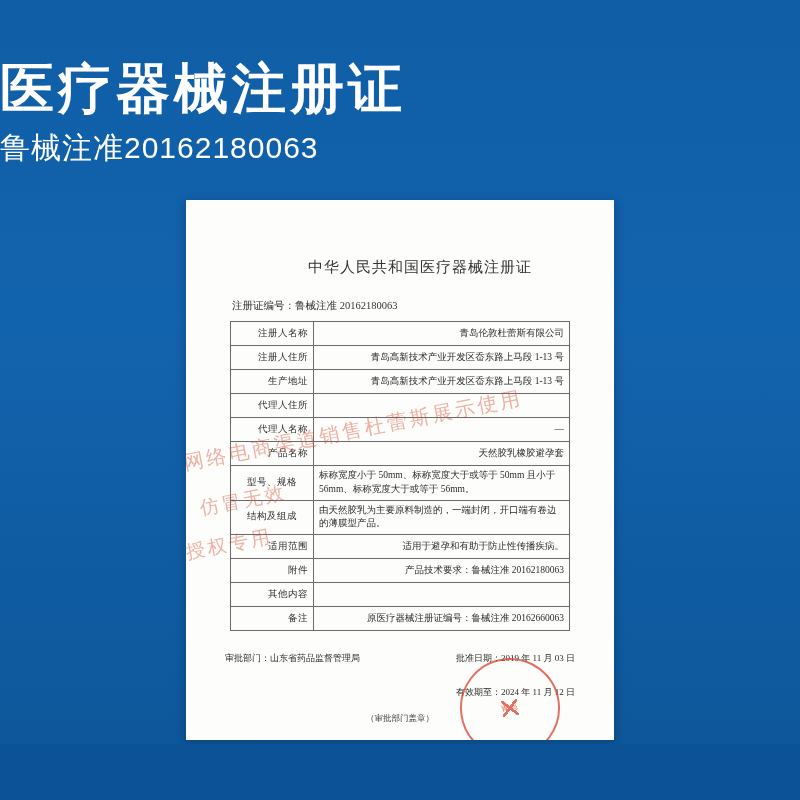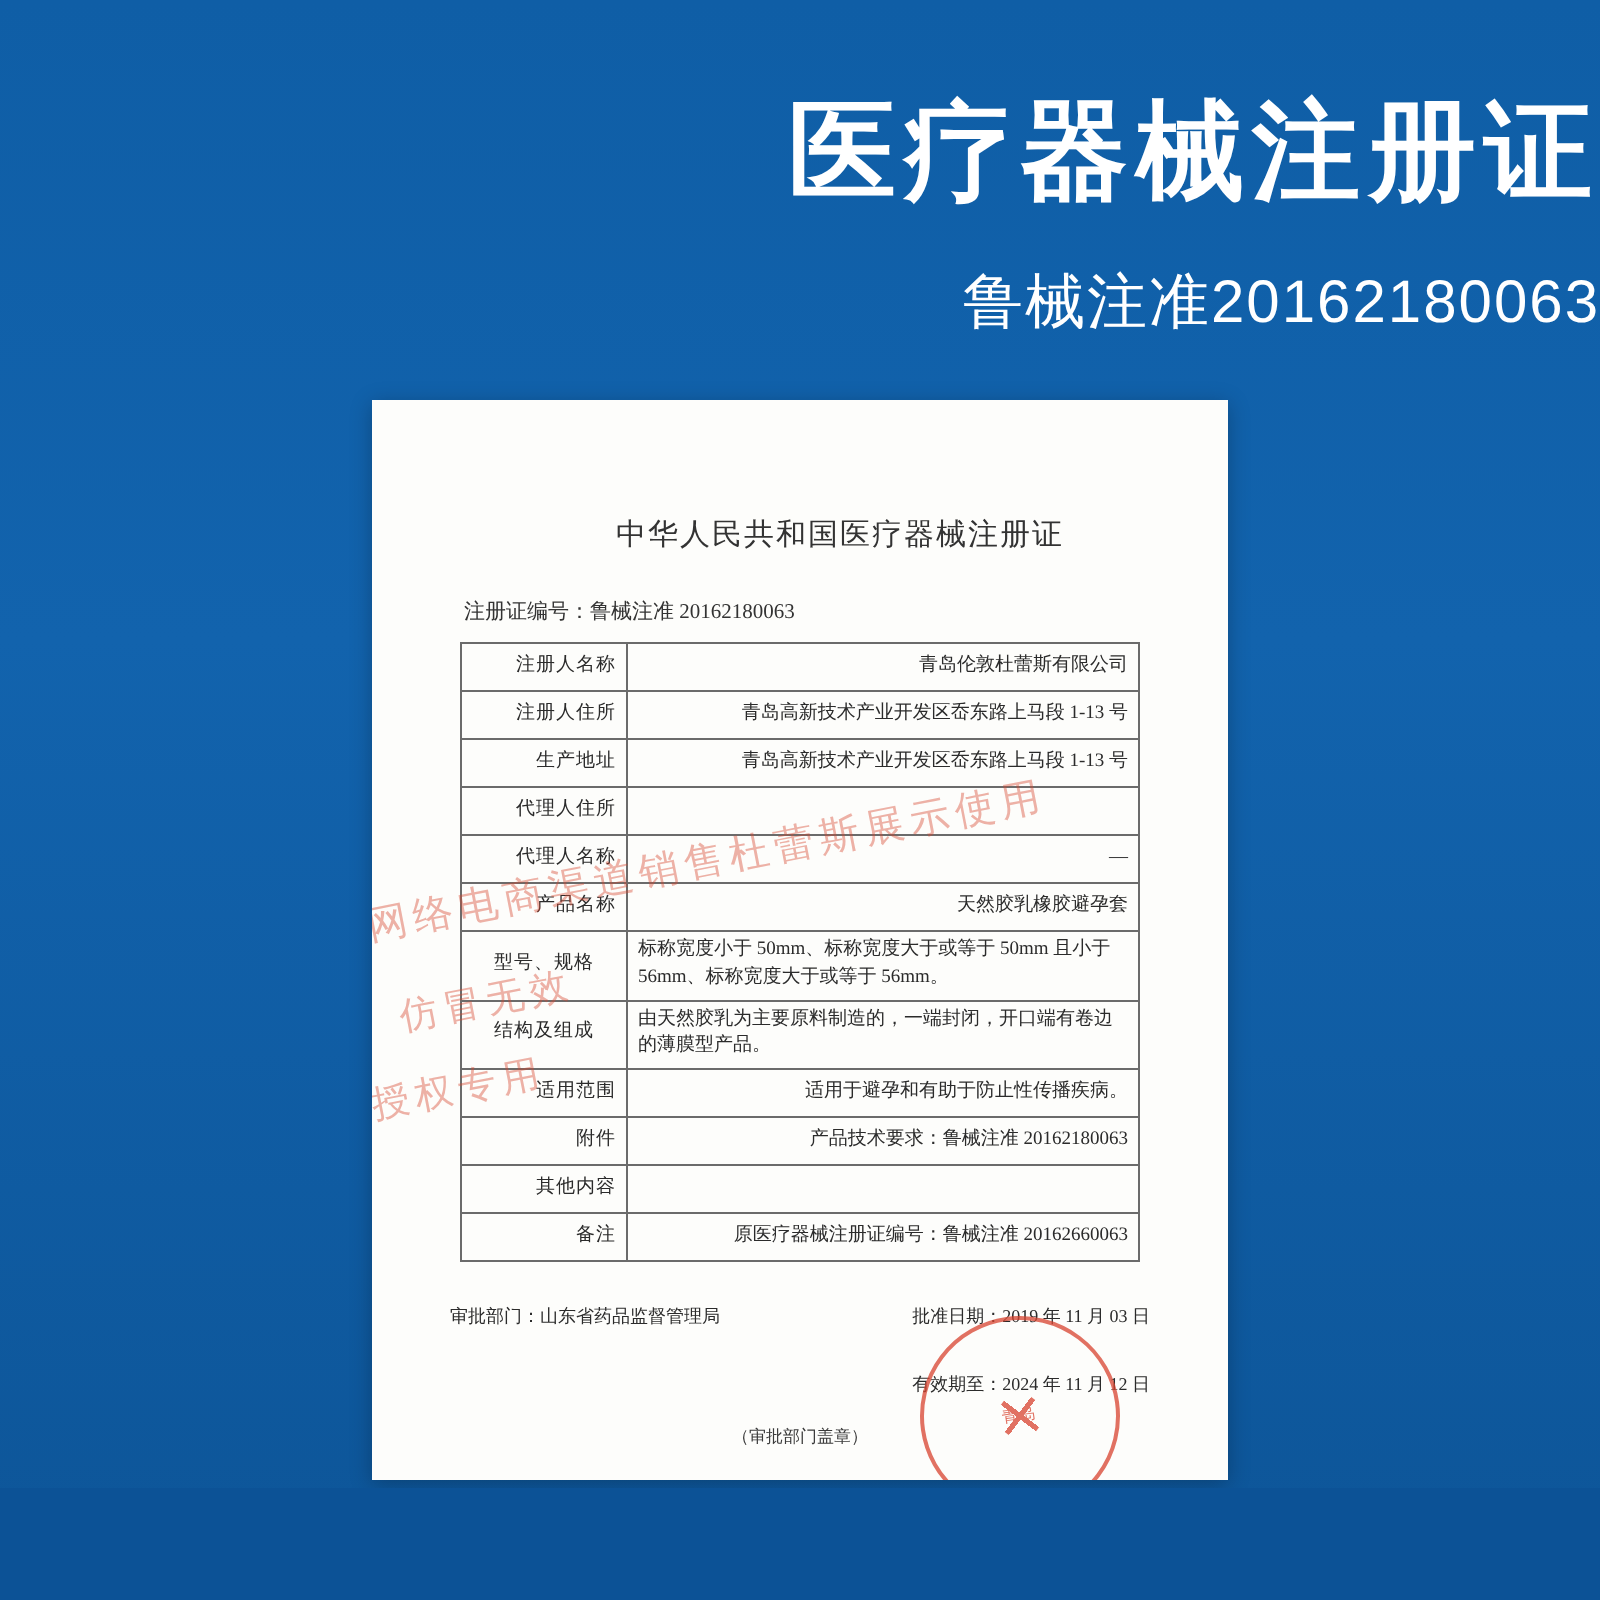--- a/index.html
+++ b/index.html
@@ -14,38 +14,38 @@
     overflow: hidden;
   }
   .page {
     position: relative;
     width: 800px;
     height: 800px;
     background: linear-gradient(180deg, #0f5ea6 0%, #1263ad 40%, #0d5598 100%);
   }
   .banner {
     position: absolute;
-    top: 44px;
+    top: 56px;
     left: 0;
     width: 800px;
-    text-align: right;
+    text-align: left;
   }
   .banner-title {
     color: #ffffff;
     font-size: 54px;
     letter-spacing: 4px;
     font-weight: bold;
     line-height: 64px;
   }
   .banner-sub {
     color: #ffffff;
     font-size: 30px;
     letter-spacing: 1px;
     line-height: 44px;
-    margin-top: 22px;
+    margin-top: 6px;
   }
   
   .cert {
     position: absolute;
     left: 186px;
     top: 200px;
     width: 428px;
     height: 540px;
     background: #fdfdfb;
     box-shadow: 0 2px 10px rgba(0,0,0,0.25);

